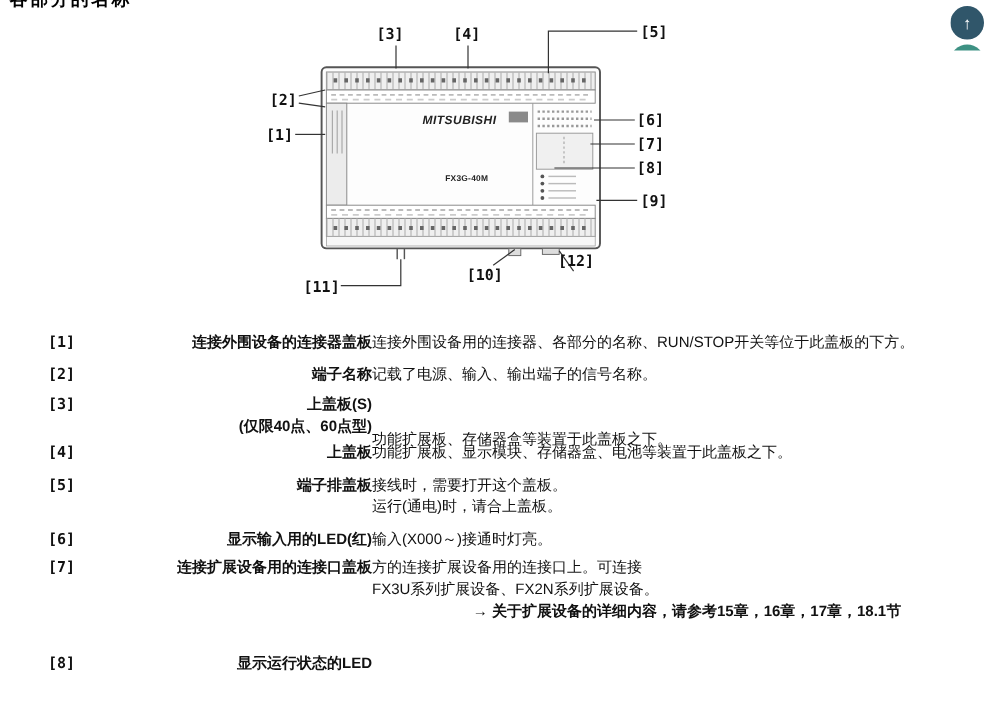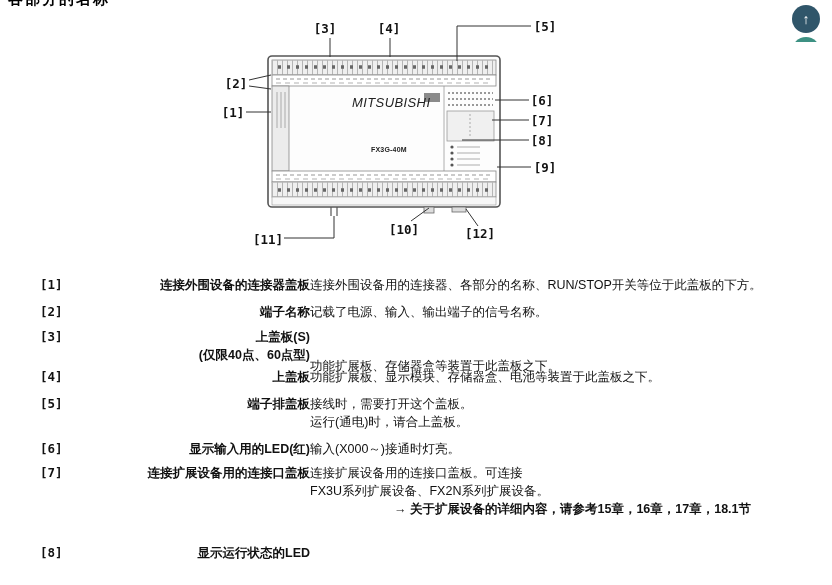--- a/index.html
+++ b/index.html
@@ -14,21 +14,21 @@
     letter-spacing:2px; color:#000;
   }
   .diagram-layer{ position:absolute; left:0; top:0; width:832px; height:585px; pointer-events:none; }
   .callout{
     position:absolute; transform:translate(-50%,-50%); z-index:2;
     font-family:"DejaVu Sans Mono","Liberation Mono",monospace;
     font-size:12.5px; font-weight:bold; color:#111; white-space:nowrap;
   }
   .brand{
     position:absolute; left:352px; top:95px; z-index:2;
-    font-size:13px; font-weight:normal; font-style:italic; letter-spacing:0.4px; color:#222;
+    font-size:10px; font-weight:bold; font-style:italic; letter-spacing:0.4px; color:#222;
   }
   .model{
     position:absolute; left:371px; top:146px; z-index:2;
     font-size:7px; font-weight:bold; letter-spacing:0.2px; color:#222;
   }
   .fab-stack{ position:absolute; top:5px; right:10px; width:30px; height:37px; overflow:hidden; z-index:5; }
   .fab{ width:28px; height:28px; border-radius:50%; border:none; display:block; cursor:pointer; }
   .fab-top{ background:#30566a; color:#fff; font-size:14px; font-weight:bold; line-height:28px; text-align:center; }
   .fab-next{ background:#3d9183; margin-top:4px; }
   .parts{ position:absolute; left:0; top:0; width:832px; height:585px; z-index:1; }
@@ -124,21 +124,21 @@
 <span class="callout" style="left:236px;top:83px">[2]</span>
 <span class="callout" style="left:325px;top:28px">[3]</span>
 <span class="callout" style="left:389px;top:28px">[4]</span>
 <span class="callout" style="left:545px;top:26px">[5]</span>
 <span class="callout" style="left:542px;top:100px">[6]</span>
 <span class="callout" style="left:542px;top:120px">[7]</span>
 <span class="callout" style="left:542px;top:140px">[8]</span>
 <span class="callout" style="left:545px;top:167px">[9]</span>
 <span class="callout" style="left:404px;top:229px">[10]</span>
 <span class="callout" style="left:268px;top:239px">[11]</span>
-<span class="callout" style="left:480px;top:233px">[12]</span>
+<span class="callout" style="left:480px;top:217px">[12]</span>
 
 <span class="brand">MITSUBISHI</span>
 <span class="model">FX3G-40M</span>
 
 <div class="fab-stack">
   <button class="fab fab-top">
     <span>↑</span>
   </button>
   <button class="fab fab-next"></button>
 </div>
@@ -194,21 +194,21 @@
     <span class="term">显示输入用的LED(红)</span>
     <div class="desc">
       <div>输入(X000～)接通时灯亮。</div>
     </div>
   </div>
 
   <div class="row" style="top:464px">
     <span class="ref">[7]</span>
     <span class="term">连接扩展设备用的连接口盖板</span>
     <div class="desc">
-      <div>连接扩展设备用的连接口盖板。可连接</div>
+      <div>方的连接扩展设备用的连接口上。可连接</div>
       <div>FX3U系列扩展设备、FX2N系列扩展设备。</div>
       <div class="note">→ 关于扩展设备的详细内容，请参考15章，16章，17章，18.1节</div>
     </div>
   </div>
 
   <div class="row" style="top:544px">
     <span class="ref">[8]</span>
     <span class="term">显示运行状态的LED</span>
   </div>
 

